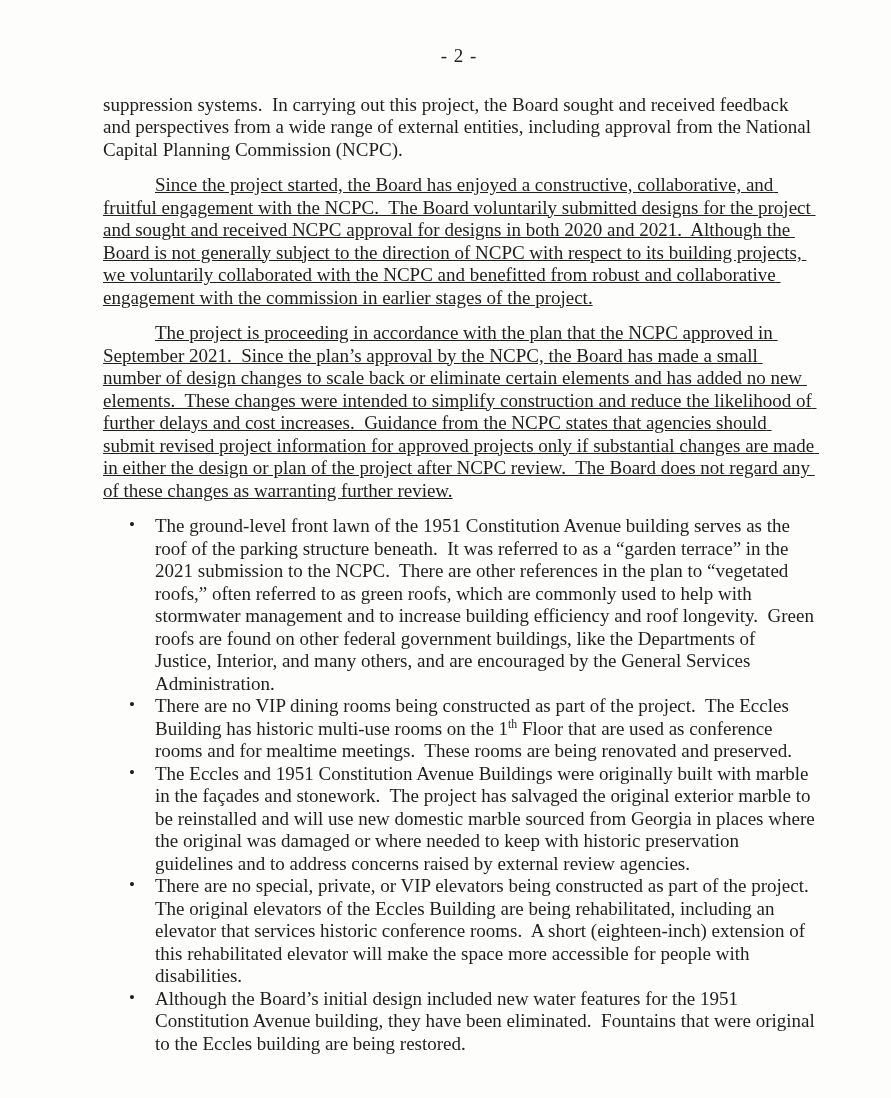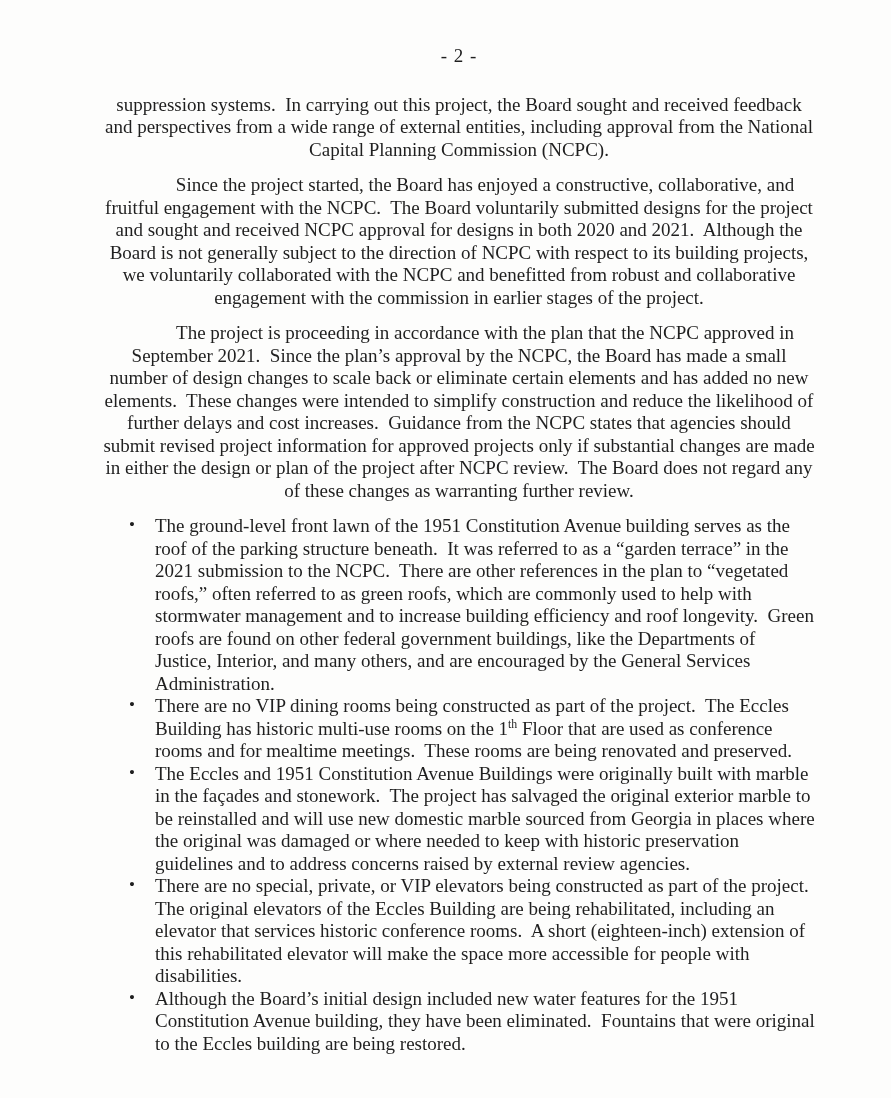--- a/index.html
+++ b/index.html
@@ -21,24 +21,24 @@
     overflow: hidden;
   }
   .page-number {
     text-align: center;
     letter-spacing: 1px;
     margin: 0 0 26px 0;
   }
   .para {
     margin: 0 0 13px 0;
     white-space: pre-wrap;
-    text-align: center;
   }
   .para.indent {
     text-indent: 52px;
+    text-decoration: underline;
   }
   .bullets {
     list-style: none;
     margin: 2px 0 0 0;
     padding: 0;
   }
   .bullets li {
     position: relative;
     padding-left: 52px;
   }

